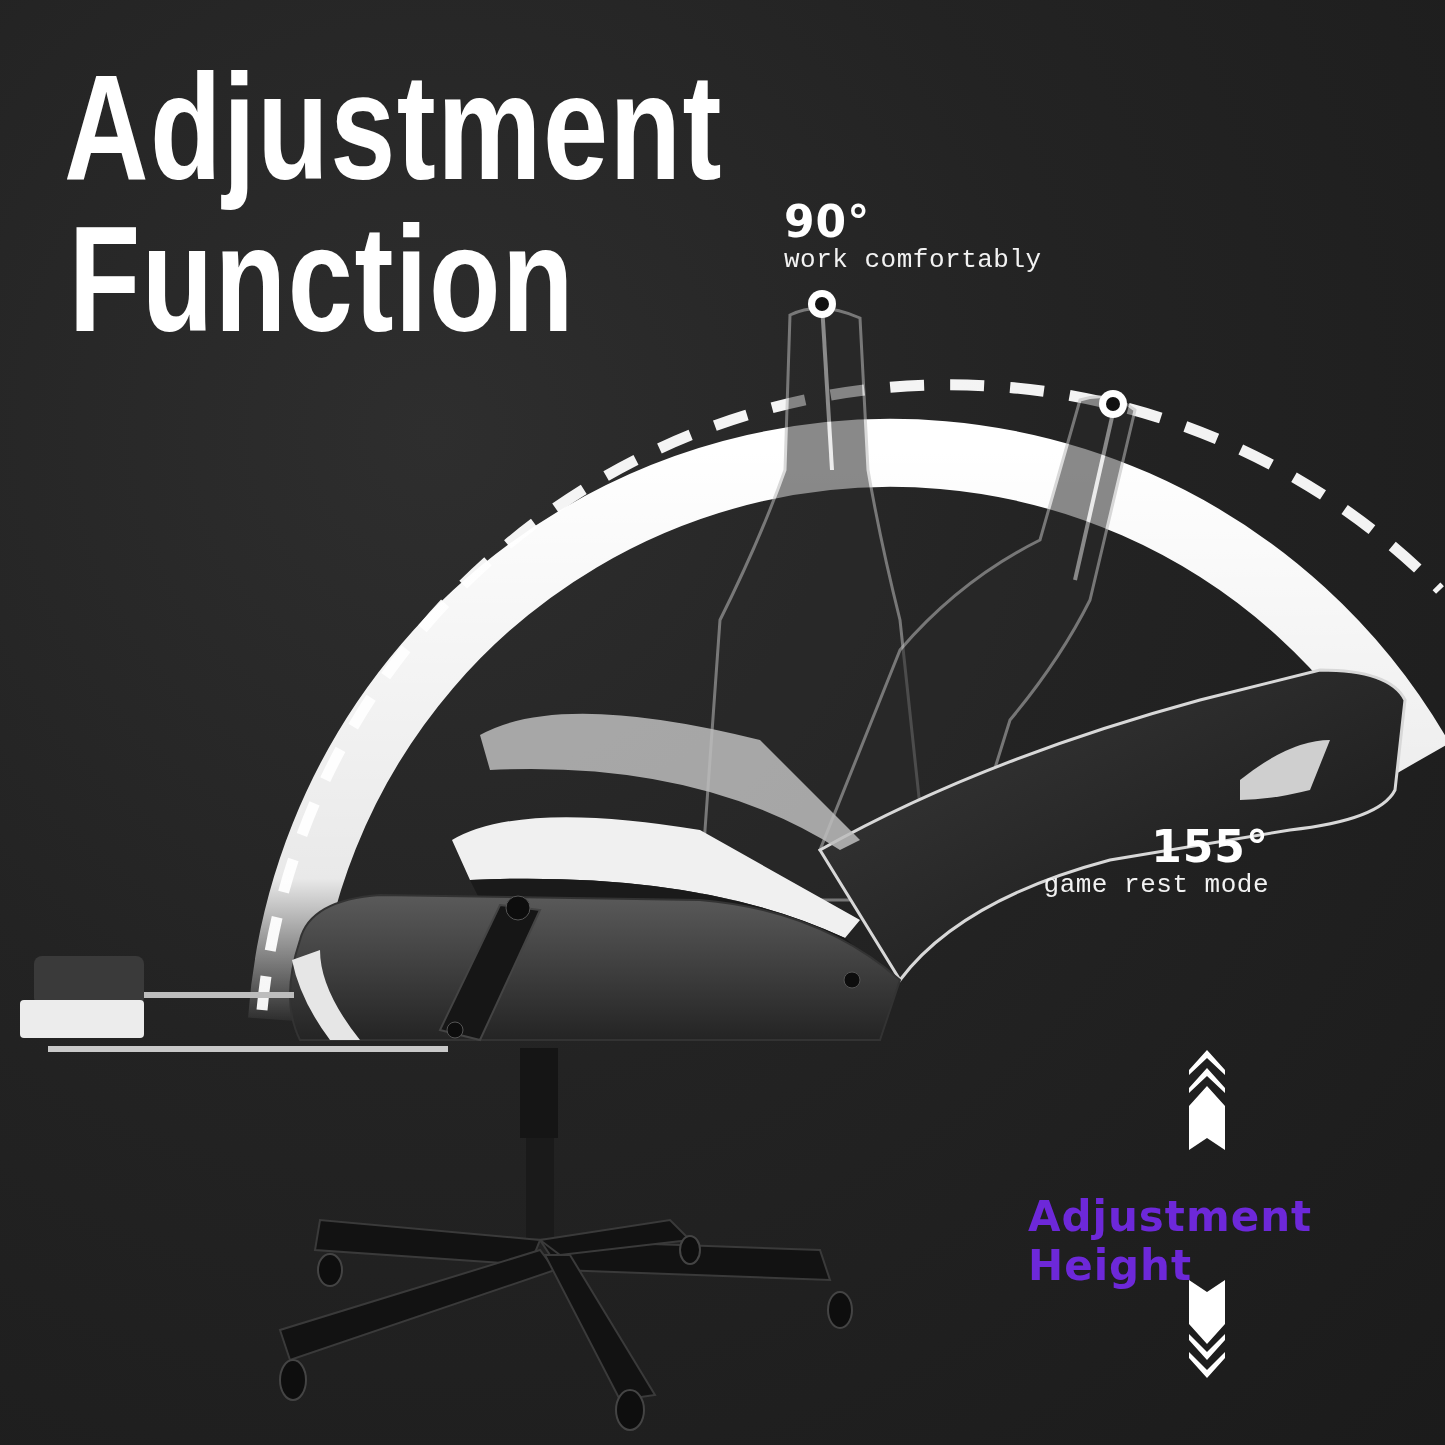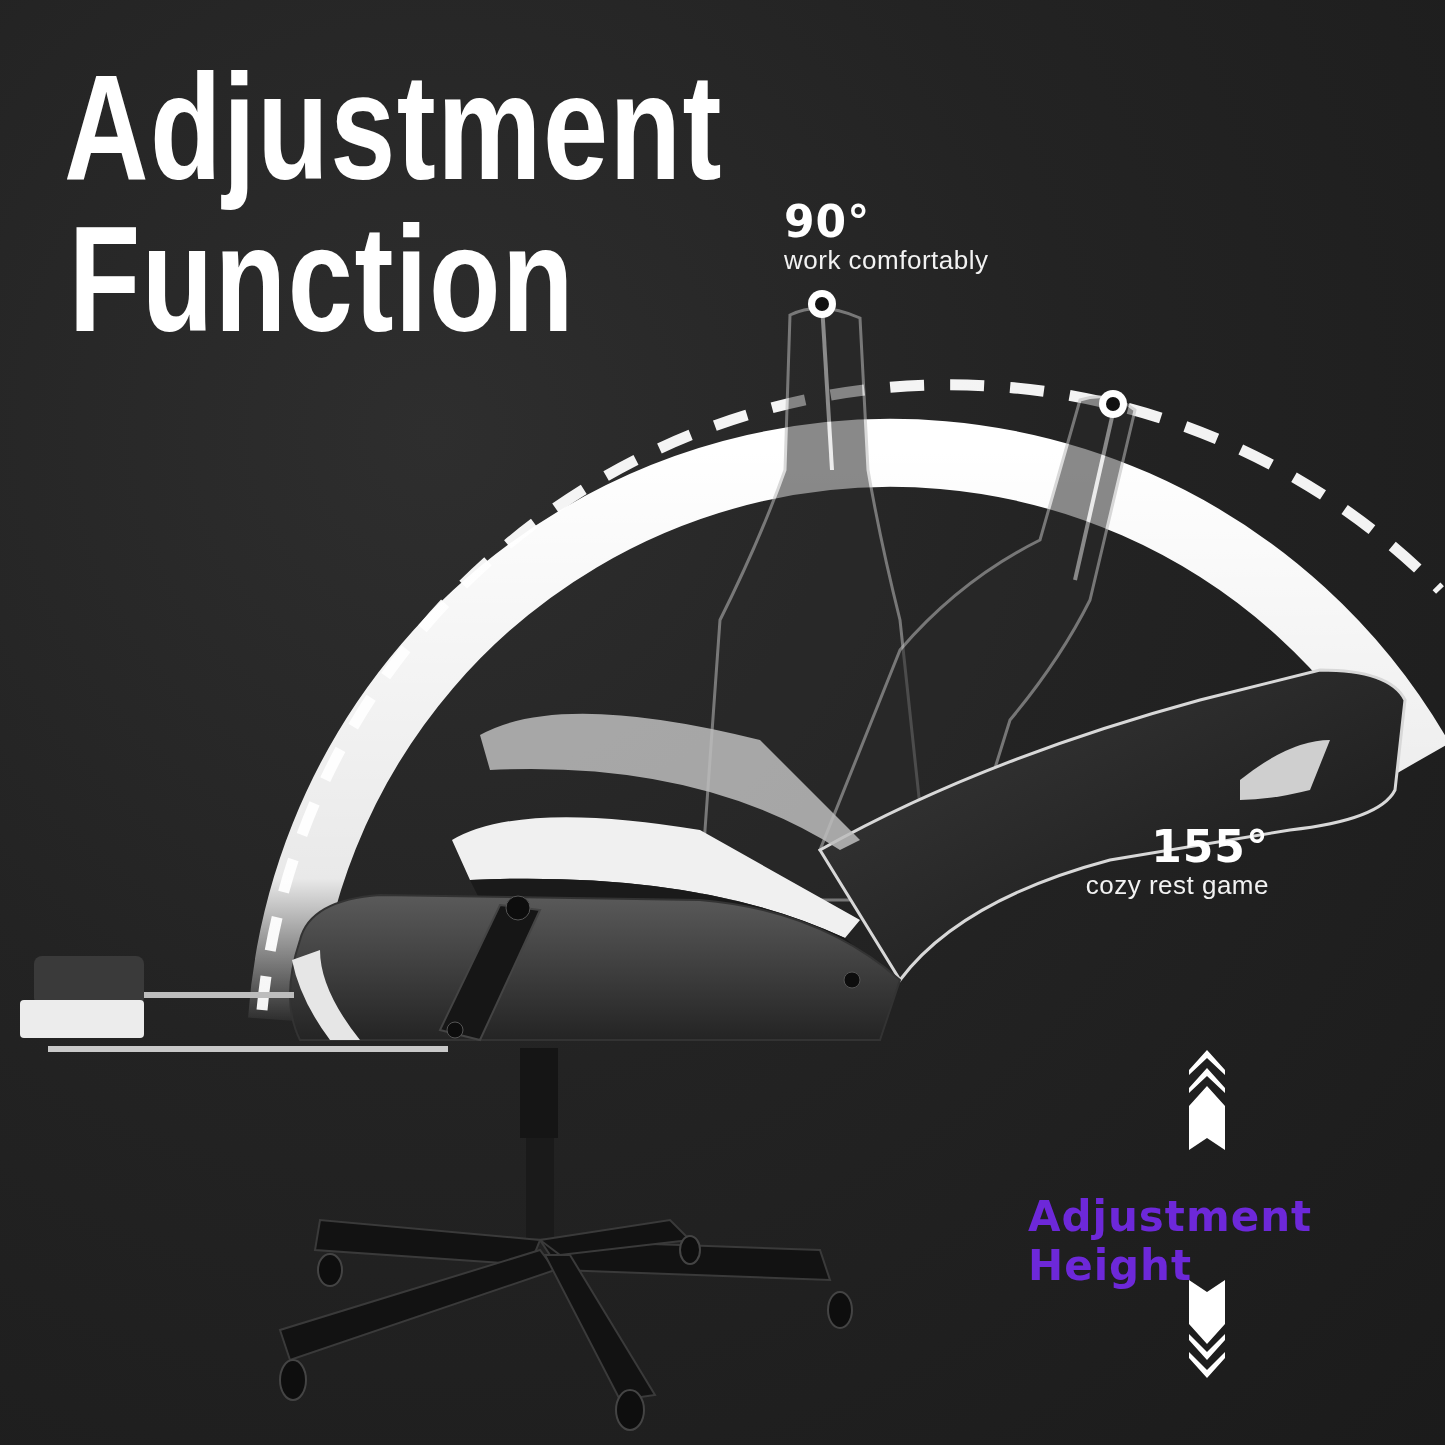--- a/index.html
+++ b/index.html
@@ -18,21 +18,21 @@
     transform: scaleX(0.78); transform-origin:left top;
   }
   .title .line { display:block; height:150px; }
   .title .line2 { margin-top:2px; margin-left:6px; }
   .angle { position:absolute; color:#fff; }
   .angle .deg {
     display:block; font-family:"DejaVu Sans", sans-serif; font-weight:700;
     font-size:44px; line-height:46px; letter-spacing:1px;
   }
   .angle .desc {
-    display:block; font-family:Liberation Sans, sans-serif; font-size:26px;
+    display:block; font-family:Liberation Mono, monospace; font-size:26px;
     line-height:30px; letter-spacing:0.5px; color:#f2f2f2;
   }
   .a90 { left:784px; top:199px; }
   .a120 { left:1040px; top:278px; }
   .a155 { right:36px; top:824px; text-align:right; }
   .height-label {
     position:absolute; left:1028px; top:1192px;
     font-family:"DejaVu Sans", sans-serif; font-size:42px; letter-spacing:1px; color:#6d28d9;font-weight:bold;
   }
   svg.art { position:absolute; left:0; top:0; }
@@ -162,17 +162,17 @@
   </div>
 
   <div class="angle a90">
     <span class="deg">90°</span>
     <span class="desc">work comfortably</span>
   </div>
 
 
   <div class="angle a155">
     <span class="deg">155°</span>
-    <span class="desc">cozy rest game</span>
+    <span class="desc">game rest mode</span>
   </div>
 
   <div class="height-label">Adjustment Height</div>
 </div>
 
 </body></html>

